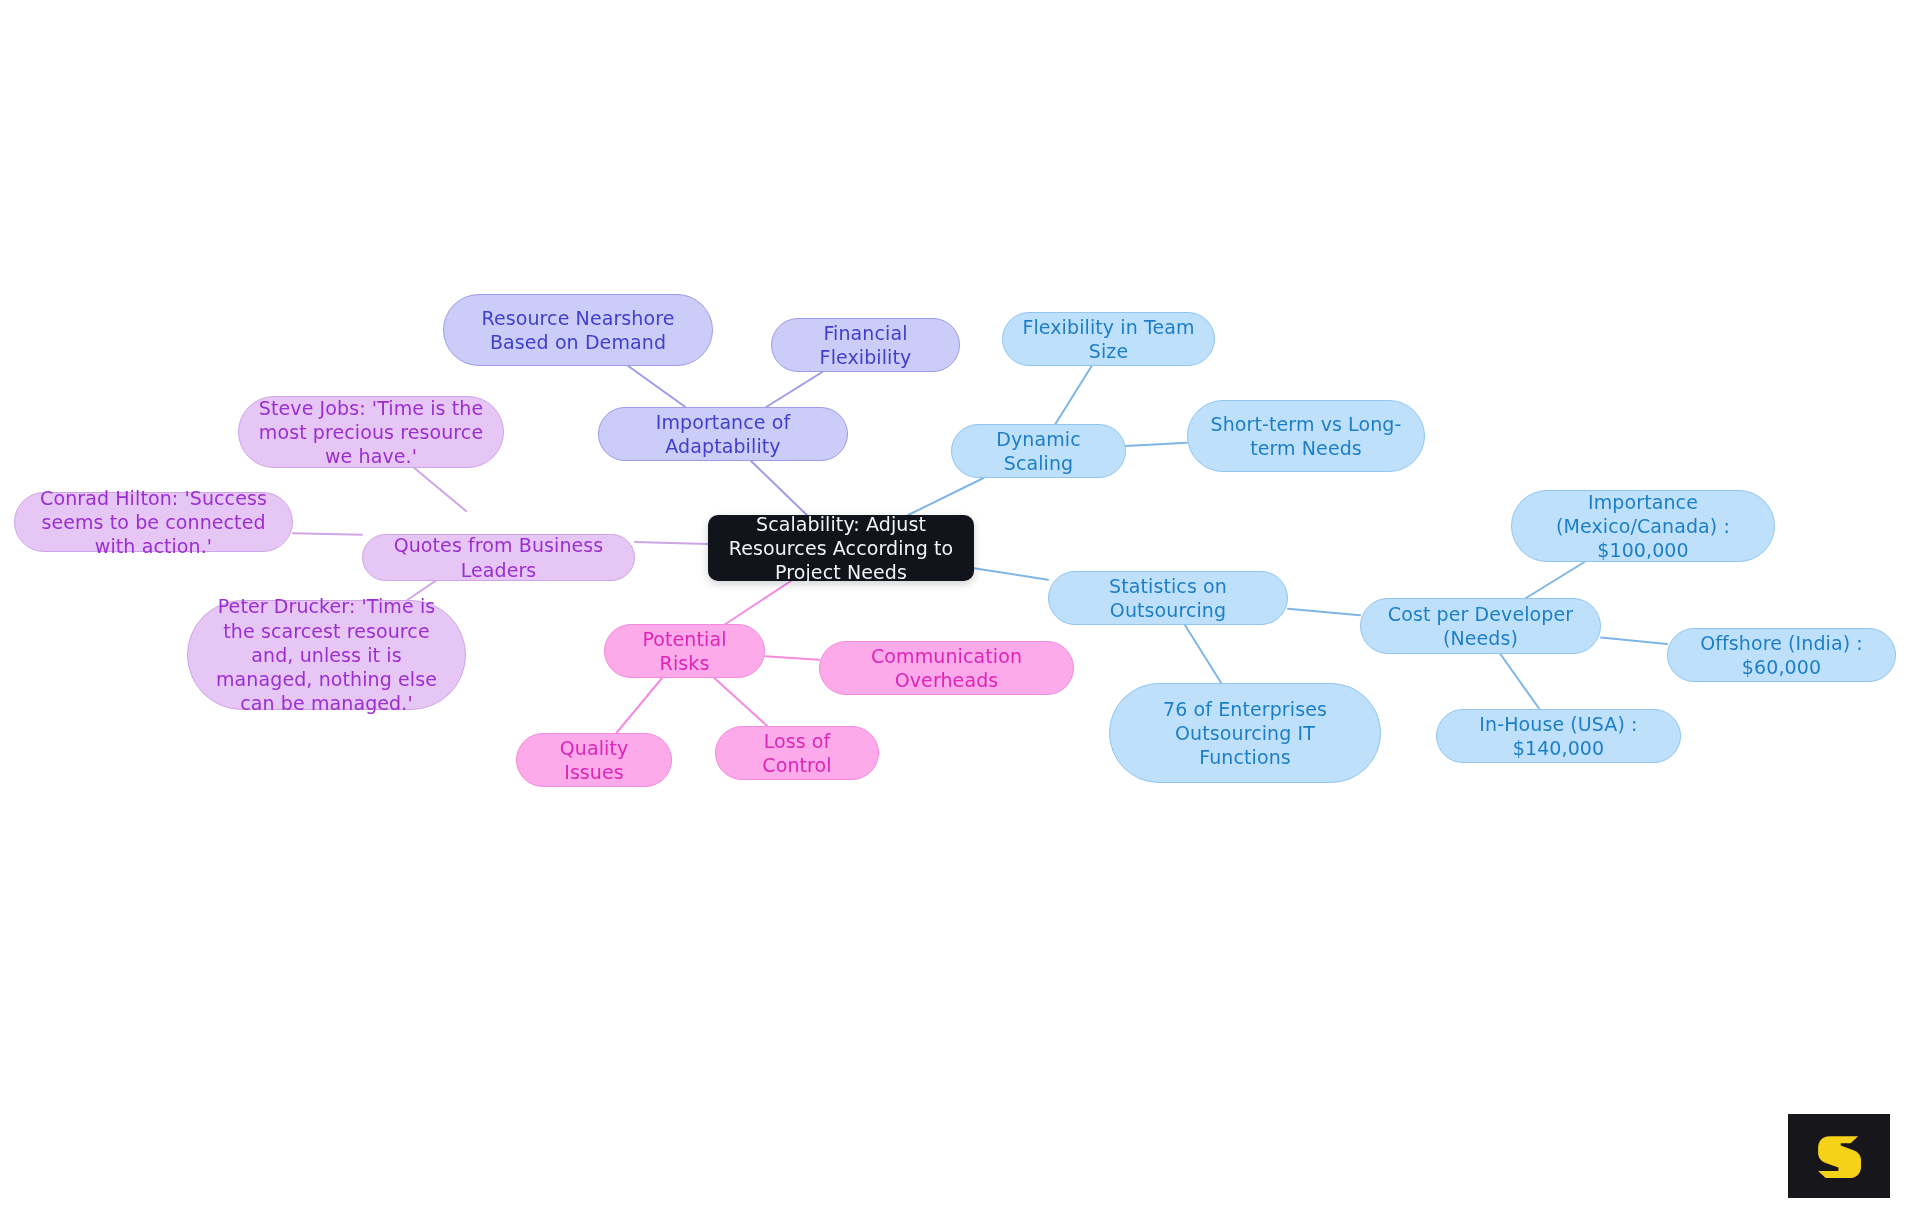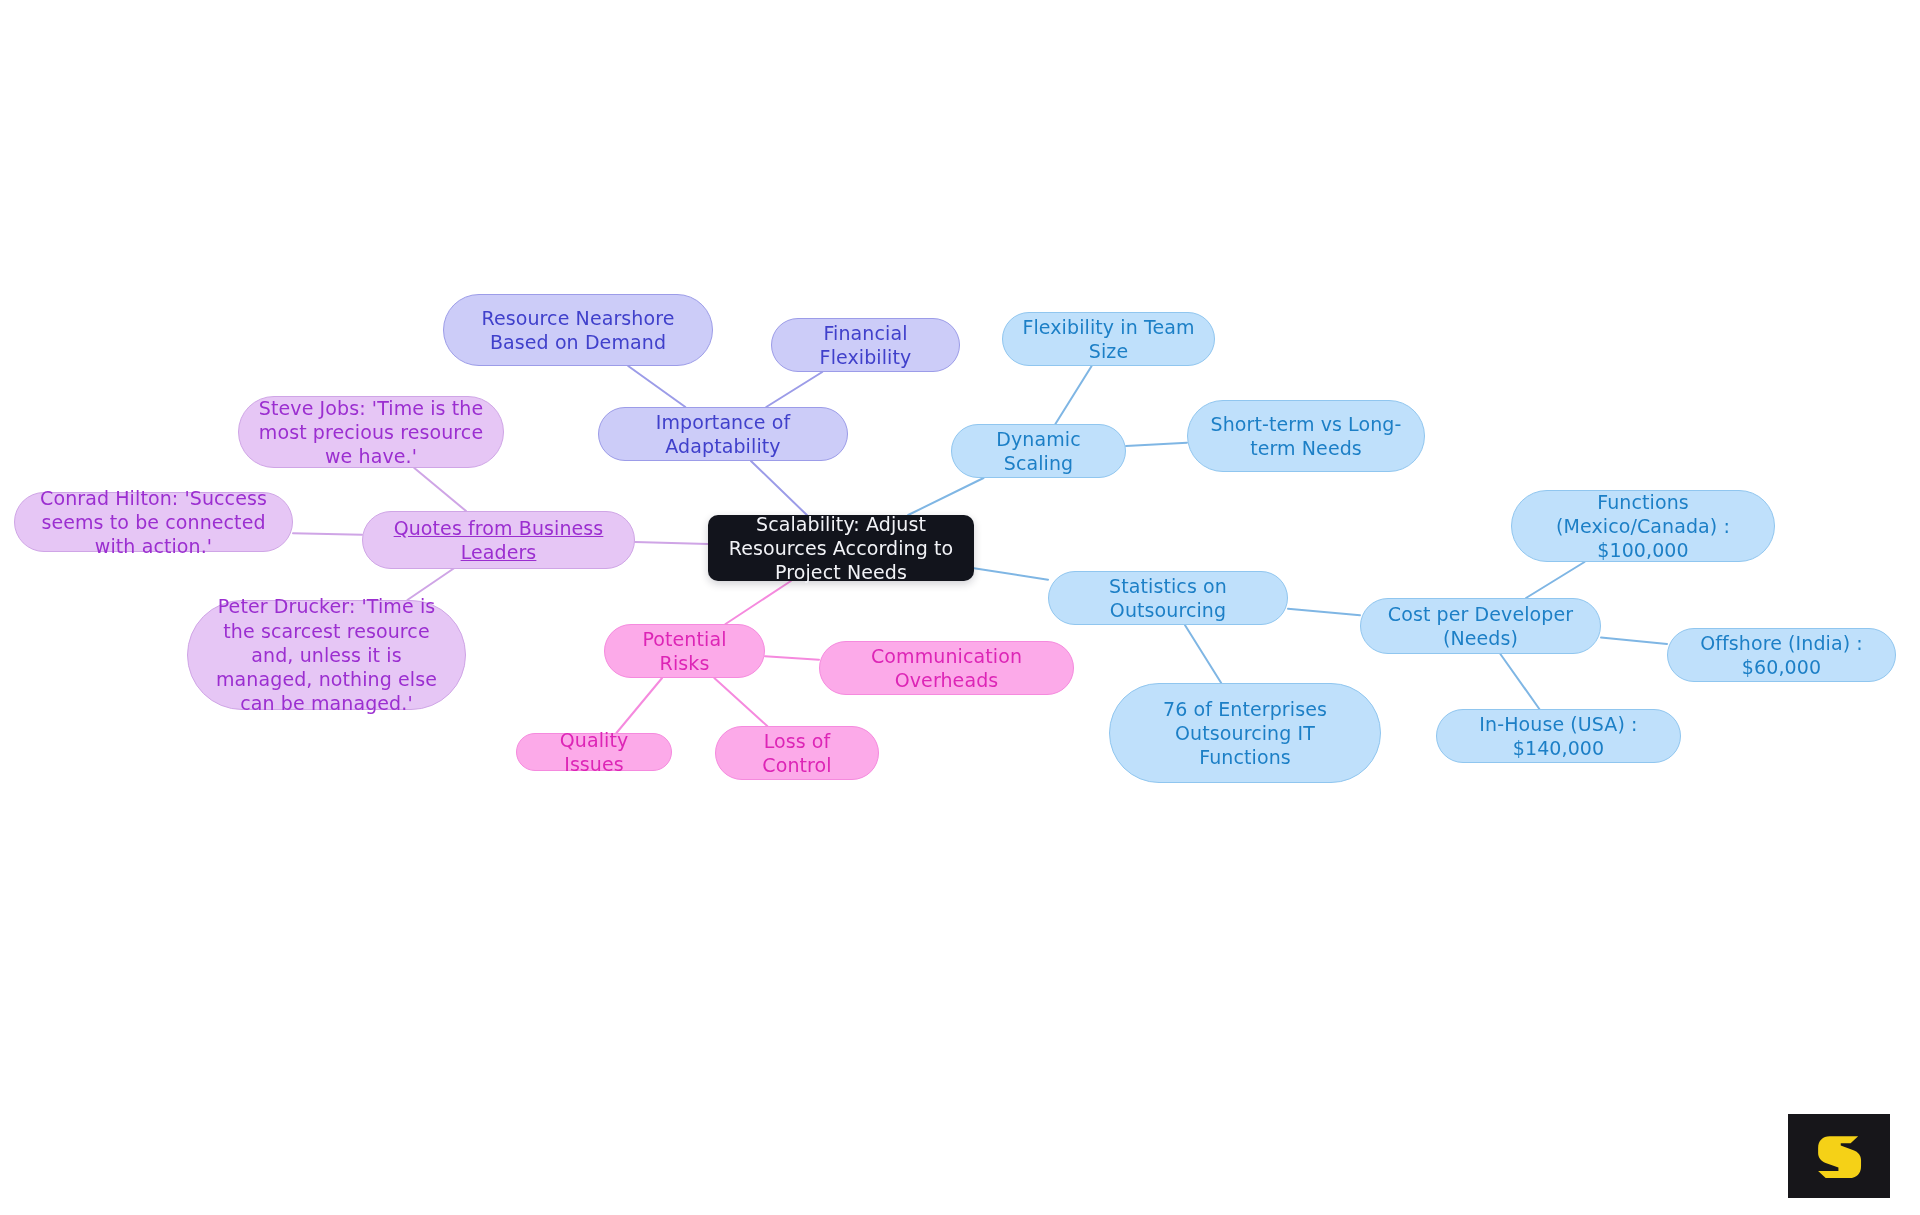--- a/index.html
+++ b/index.html
@@ -120,21 +120,21 @@
       </div>
       <div class="node node-violet" style="left: 598px; top: 407px; width: 250px; height: 54px;">
         <span>Importance of Adaptability</span>
       </div>
       <div class="node node-violet" style="left: 443px; top: 294px; width: 270px; height: 72px;">
         <span>Resource Nearshore Based on Demand</span>
       </div>
       <div class="node node-violet" style="left: 771px; top: 318px; width: 189px; height: 54px;">
         <span>Financial Flexibility</span>
       </div>
-      <div class="node node-lilac" style="left: 362px; top: 511px; width: 273px; height: 58px; text-decoration: underline;">
+      <div class="node node-lilac" style="left: 362px; top: 534px; width: 273px; height: 47px;">
         <span>Quotes from Business Leaders</span>
       </div>
       <div class="node node-lilac" style="left: 238px; top: 396px; width: 266px; height: 72px;">
         <span>Steve Jobs: 'Time is the most precious resource we have.'</span>
       </div>
       <div class="node node-lilac" style="left: 14px; top: 492px; width: 279px; height: 60px;">
         <span>Conrad Hilton: 'Success seems to be connected with action.'</span>
       </div>
       <div class="node node-lilac" style="left: 187px; top: 600px; width: 279px; height: 110px;">
         <span>Peter Drucker: 'Time is the scarcest resource and, unless it is managed, nothing else can be managed.'</span>
@@ -151,35 +151,35 @@
       <div class="node node-blue" style="left: 1048px; top: 571px; width: 240px; height: 54px;">
         <span>Statistics on Outsourcing</span>
       </div>
       <div class="node node-blue" style="left: 1109px; top: 683px; width: 272px; height: 100px;">
         <span>76 of Enterprises Outsourcing IT Functions</span>
       </div>
       <div class="node node-blue" style="left: 1360px; top: 598px; width: 241px; height: 56px;">
         <span>Cost per Developer (Needs)</span>
       </div>
       <div class="node node-blue" style="left: 1511px; top: 490px; width: 264px; height: 72px;">
-        <span>Functions (Mexico/Canada) : $100,000</span>
+        <span>Importance (Mexico/Canada) : $100,000</span>
       </div>
       <div class="node node-blue" style="left: 1667px; top: 628px; width: 229px; height: 54px;">
         <span>Offshore (India) : $60,000</span>
       </div>
       <div class="node node-blue" style="left: 1436px; top: 709px; width: 245px; height: 54px;">
         <span>In-House (USA) : $140,000</span>
       </div>
       <div class="node node-pink" style="left: 604px; top: 624px; width: 161px; height: 54px;">
         <span>Potential Risks</span>
       </div>
       <div class="node node-pink" style="left: 819px; top: 641px; width: 255px; height: 54px;">
         <span>Communication Overheads</span>
       </div>
-      <div class="node node-pink" style="left: 516px; top: 733px; width: 156px; height: 38px;">
+      <div class="node node-pink" style="left: 516px; top: 733px; width: 156px; height: 54px;">
         <span>Quality Issues</span>
       </div>
       <div class="node node-pink" style="left: 715px; top: 726px; width: 164px; height: 54px;">
         <span>Loss of Control</span>
       </div>
     </div>
 
   <div class="logo">
     <svg width="58" height="58" viewBox="0 0 100 100">
       <path d="M83 16 L34 16 C22 16 14 24 14 36 L14 45 C14 53 19 59 27 62 L49 70 L49 76 L14 76 L27 88 L68 88 C80 88 88 80 88 68 L88 57 C88 49 83 43 75 40 L53 32 L53 28 L70 28 Z" fill="#f5d117"></path>

